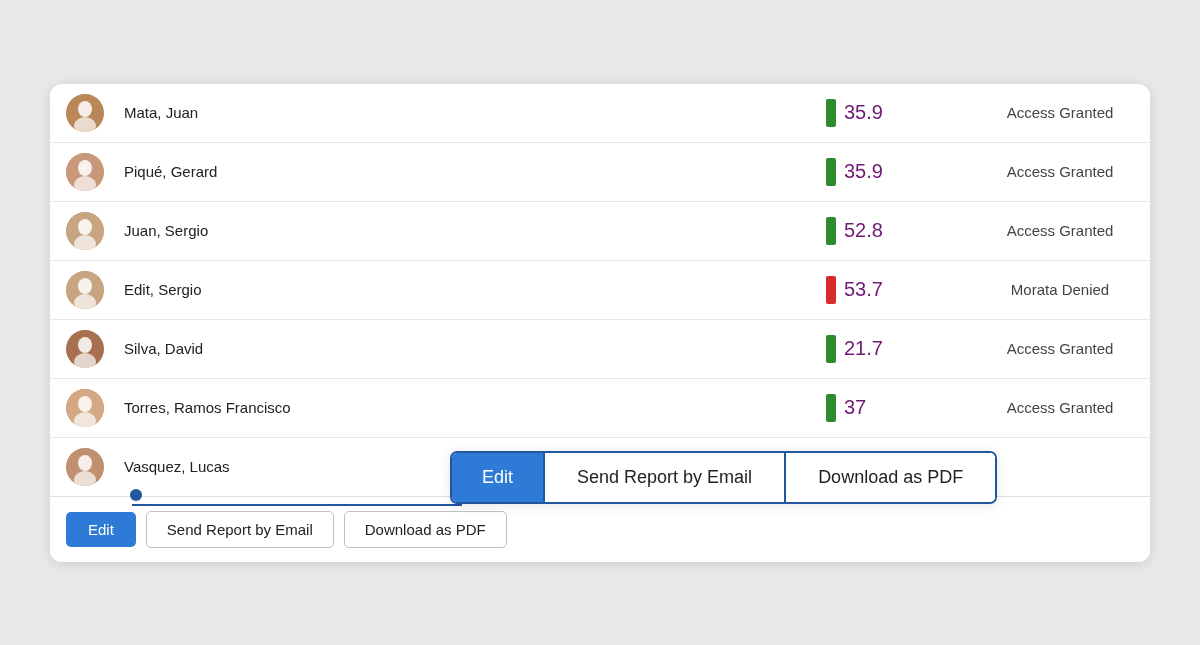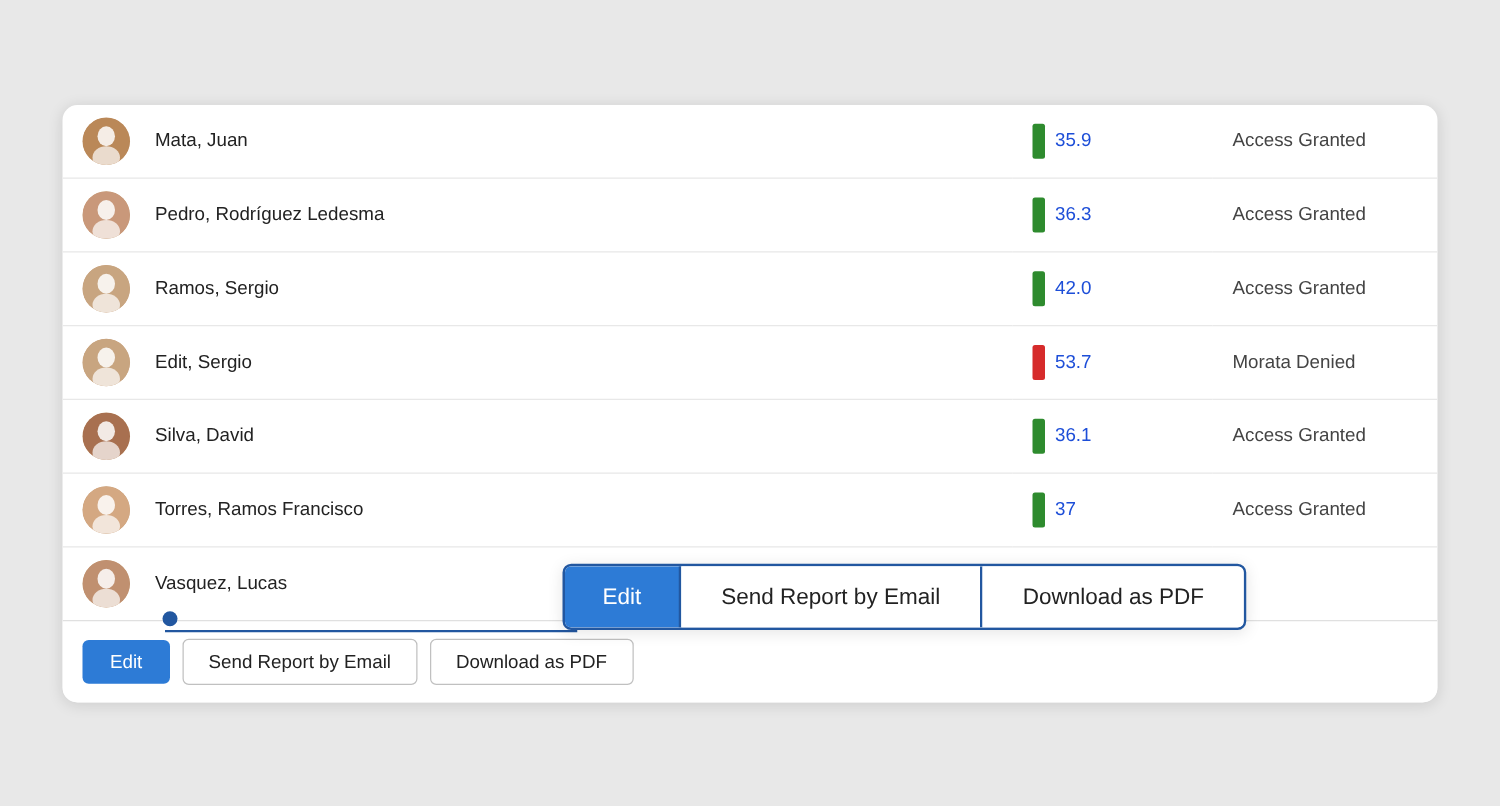--- a/index.html
+++ b/index.html
@@ -45,21 +45,21 @@
     }
     .td-name {
       min-width: 220px;
     }
     .td-score {
       width: 160px;
       text-align: left;
     }
     .td-status {
       width: 180px;
-      text-align: left;
+      text-align: center;
       color: #444;
     }
     .avatar {
       width: 38px;
       height: 38px;
       border-radius: 50%;
       background: #c9a07a;
       display: flex;
       align-items: center;
       justify-content: center;
@@ -76,22 +76,22 @@
     }
     .score-bar {
       width: 10px;
       height: 28px;
       border-radius: 2px;
       display: inline-block;
     }
     .bar-green { background: #2e8b2e; }
     .bar-red { background: #d62b2b; }
     .score-value {
-      font-size: 15px;
-      color: #1d4ed8;
+      font-size: 20px;
+      color: #701a75;
     }
 
     
     .toolbar {
       display: flex;
       align-items: center;
       gap: 10px;
       padding: 14px 16px 14px 16px;
       border-top: 1px solid #e0e0e0;
       background: #fff;
@@ -211,44 +211,44 @@
           <tr>
             <td class="td-avatar">
               <div class="avatar">
                 <svg viewBox="0 0 38 38" xmlns="http://www.w3.org/2000/svg">
       <circle cx="19" cy="19" r="19" fill="#c9987a"></circle>
       <ellipse cx="19" cy="15" rx="7" ry="8" fill="#fff" opacity="0.85"></ellipse>
       <ellipse cx="19" cy="32" rx="11" ry="9" fill="#fff" opacity="0.7"></ellipse>
     </svg>
               </div>
             </td>
-            <td class="td-name">Pedro, Rodríguez Ledesma</td>
-            <td class="td-score">
-              <div class="score-bar-wrap">
-                <span class="score-bar bar-green"></span>
-                <span class="score-value">36.3</span>
+            <td class="td-name">Piqué, Gerard</td>
+            <td class="td-score">
+              <div class="score-bar-wrap">
+                <span class="score-bar bar-green"></span>
+                <span class="score-value">35.9</span>
               </div>
             </td>
             <td class="td-status">Access Granted</td>
           </tr>
           <tr>
             <td class="td-avatar">
               <div class="avatar">
                 <svg viewBox="0 0 38 38" xmlns="http://www.w3.org/2000/svg">
       <circle cx="19" cy="19" r="19" fill="#c8a580"></circle>
       <ellipse cx="19" cy="15" rx="7" ry="8" fill="#fff" opacity="0.85"></ellipse>
       <ellipse cx="19" cy="32" rx="11" ry="9" fill="#fff" opacity="0.7"></ellipse>
     </svg>
               </div>
             </td>
-            <td class="td-name">Ramos, Sergio</td>
-            <td class="td-score">
-              <div class="score-bar-wrap">
-                <span class="score-bar bar-green"></span>
-                <span class="score-value">42.0</span>
+            <td class="td-name">Juan, Sergio</td>
+            <td class="td-score">
+              <div class="score-bar-wrap">
+                <span class="score-bar bar-green"></span>
+                <span class="score-value">52.8</span>
               </div>
             </td>
             <td class="td-status">Access Granted</td>
           </tr>
           <tr>
             <td class="td-avatar">
               <div class="avatar">
                 <svg viewBox="0 0 38 38" xmlns="http://www.w3.org/2000/svg">
       <circle cx="19" cy="19" r="19" fill="#c8a580"></circle>
       <ellipse cx="19" cy="15" rx="7" ry="8" fill="#fff" opacity="0.85"></ellipse>
@@ -272,21 +272,21 @@
       <circle cx="19" cy="19" r="19" fill="#a87050"></circle>
       <ellipse cx="19" cy="15" rx="7" ry="8" fill="#fff" opacity="0.85"></ellipse>
       <ellipse cx="19" cy="32" rx="11" ry="9" fill="#fff" opacity="0.7"></ellipse>
     </svg>
               </div>
             </td>
             <td class="td-name">Silva, David</td>
             <td class="td-score">
               <div class="score-bar-wrap">
                 <span class="score-bar bar-green"></span>
-                <span class="score-value">36.1</span>
+                <span class="score-value">21.7</span>
               </div>
             </td>
             <td class="td-status">Access Granted</td>
           </tr>
           <tr>
             <td class="td-avatar">
               <div class="avatar">
                 <svg viewBox="0 0 38 38" xmlns="http://www.w3.org/2000/svg">
       <circle cx="19" cy="19" r="19" fill="#d4a882"></circle>
       <ellipse cx="19" cy="15" rx="7" ry="8" fill="#fff" opacity="0.85"></ellipse>

